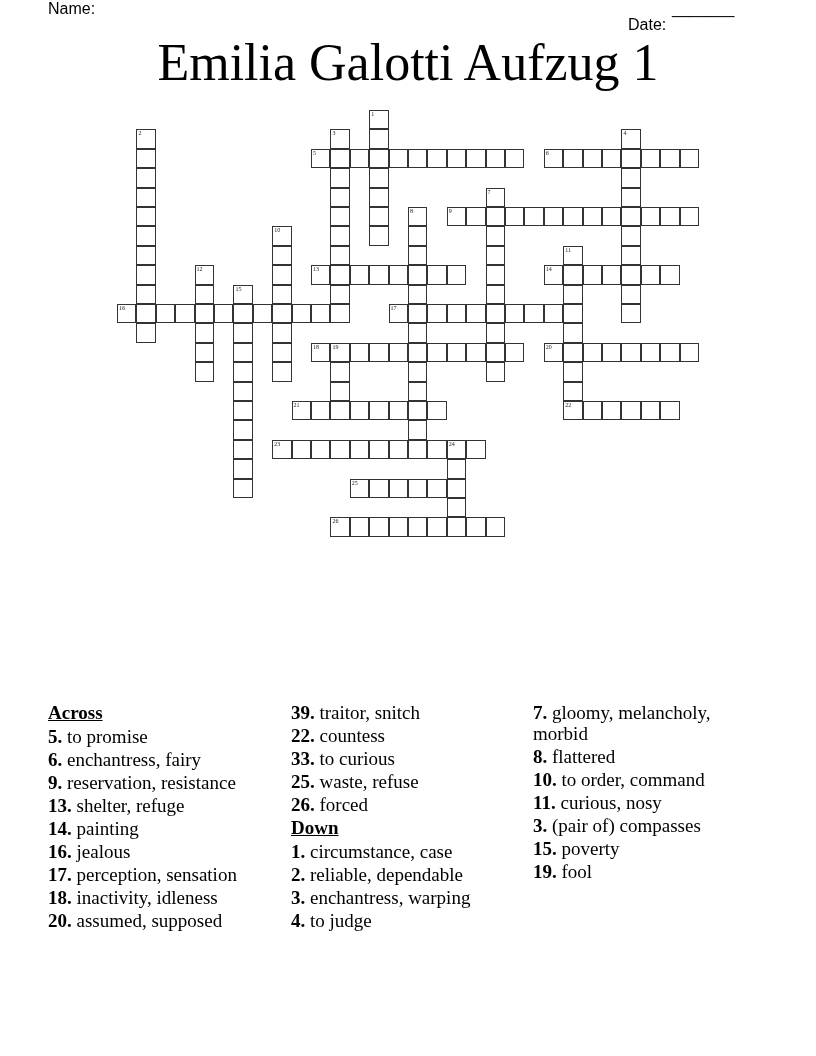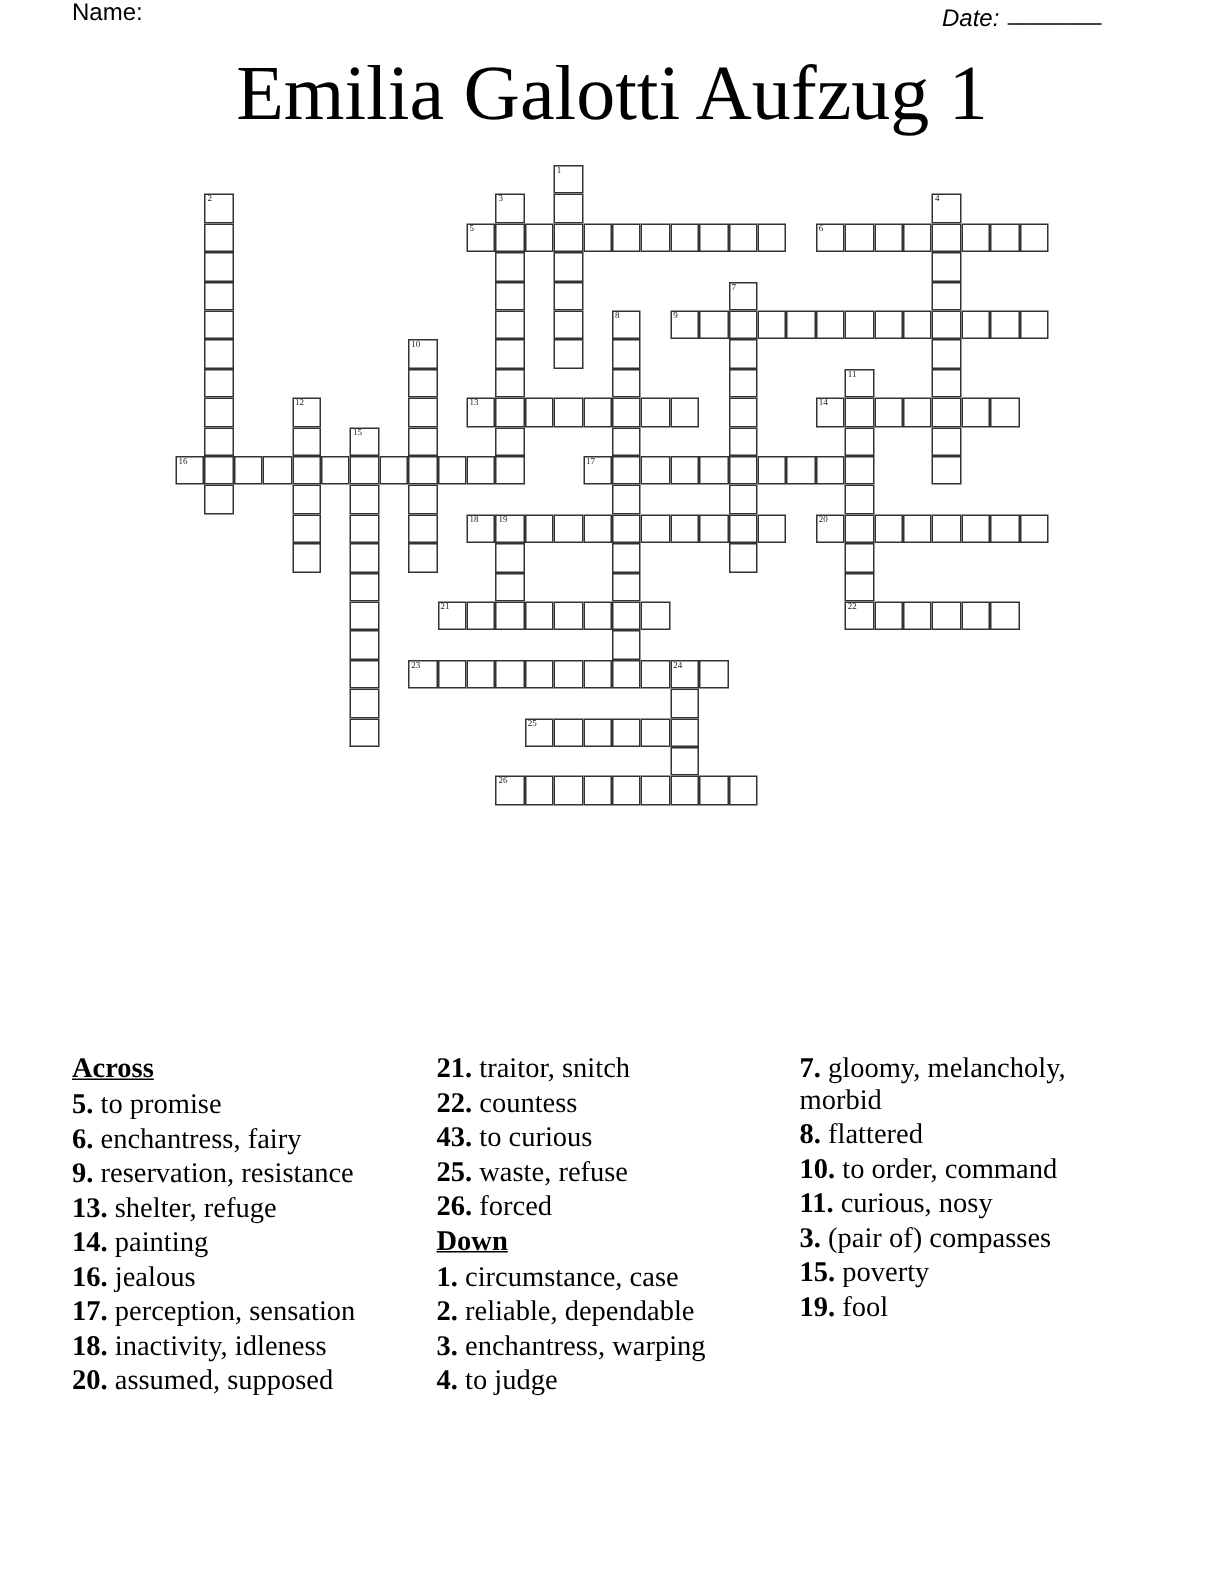--- a/index.html
+++ b/index.html
@@ -1,20 +1,20 @@
 <!DOCTYPE html>
 <html><head>
 <meta charset="utf-8">
 <style>
   html, body { margin: 0; padding: 0; background: #ffffff; }
   body { width: 816px; height: 1056px; position: relative; overflow: hidden; font-family: "Liberation Serif", serif; color: #000; }
   .header-line { position: absolute; top: 0; left: 48px; width: 700px; height: 20px; font-family: "Liberation Sans", sans-serif; font-size: 16px; line-height: 18px; }
   .name-label { position: absolute; left: 0; top: 0; text-align: right; }
   .name-line { position: absolute; left: 52px; top: 0; width: 508px; }
-  .date-label { position: absolute; left: 580px; top: 4px; font-style: italic; }
+  .date-label { position: absolute; left: 580px; top: 16px; }
   .date-line { position: absolute; left: 624px; top: 0; width: 70px; }
   .title { position: absolute; top: 32px; left: 0; width: 816px; text-align: center; font-size: 52px; line-height: 62px; }
   .grid { position: absolute; left: 0; top: 0; width: 816px; height: 560px; }
   .cell { position: absolute; width: 19.4px; height: 19.4px; box-sizing: border-box; border: 1px solid #333; background: #fff; }
   .cell-num { position: absolute; left: 1px; top: 0; font-size: 6px; line-height: 7px; color: #222; }
   .clues { position: absolute; top: 702px; font-size: 19px; line-height: 21px; }
   .col1 { left: 48px; width: 230px; }
   .col2 { left: 291px; width: 230px; }
   .col3 { left: 533px; width: 220px; }
   .section-title { font-weight: bold; text-decoration: underline; margin-bottom: 3px; }
@@ -300,23 +300,23 @@
       <div class="clue"><b>13.</b><span> shelter, refuge</span></div>
       <div class="clue"><b>14.</b><span> painting</span></div>
       <div class="clue"><b>16.</b><span> jealous</span></div>
       <div class="clue"><b>17.</b><span> perception, sensation</span></div>
       <div class="clue"><b>18.</b><span> inactivity, idleness</span></div>
       <div class="clue"><b>20.</b><span> assumed, supposed</span></div>
     </div>
 </div>
 <div class="clues col2">
   <div id="clist2a">
-      <div class="clue"><b>21.</b><span> traitor, snitch</span></div>
+      <div class="clue"><b>39.</b><span> traitor, snitch</span></div>
       <div class="clue"><b>22.</b><span> countess</span></div>
-      <div class="clue"><b>43.</b><span> to curious</span></div>
+      <div class="clue"><b>33.</b><span> to curious</span></div>
       <div class="clue"><b>25.</b><span> waste, refuse</span></div>
       <div class="clue"><b>26.</b><span> forced</span></div>
     </div>
   <div class="section-title">Down</div>
   <div id="clist2b">
       <div class="clue"><b>1.</b><span> circumstance, case</span></div>
       <div class="clue"><b>2.</b><span> reliable, dependable</span></div>
       <div class="clue"><b>3.</b><span> enchantress, warping</span></div>
       <div class="clue"><b>4.</b><span> to judge</span></div>
     </div>

